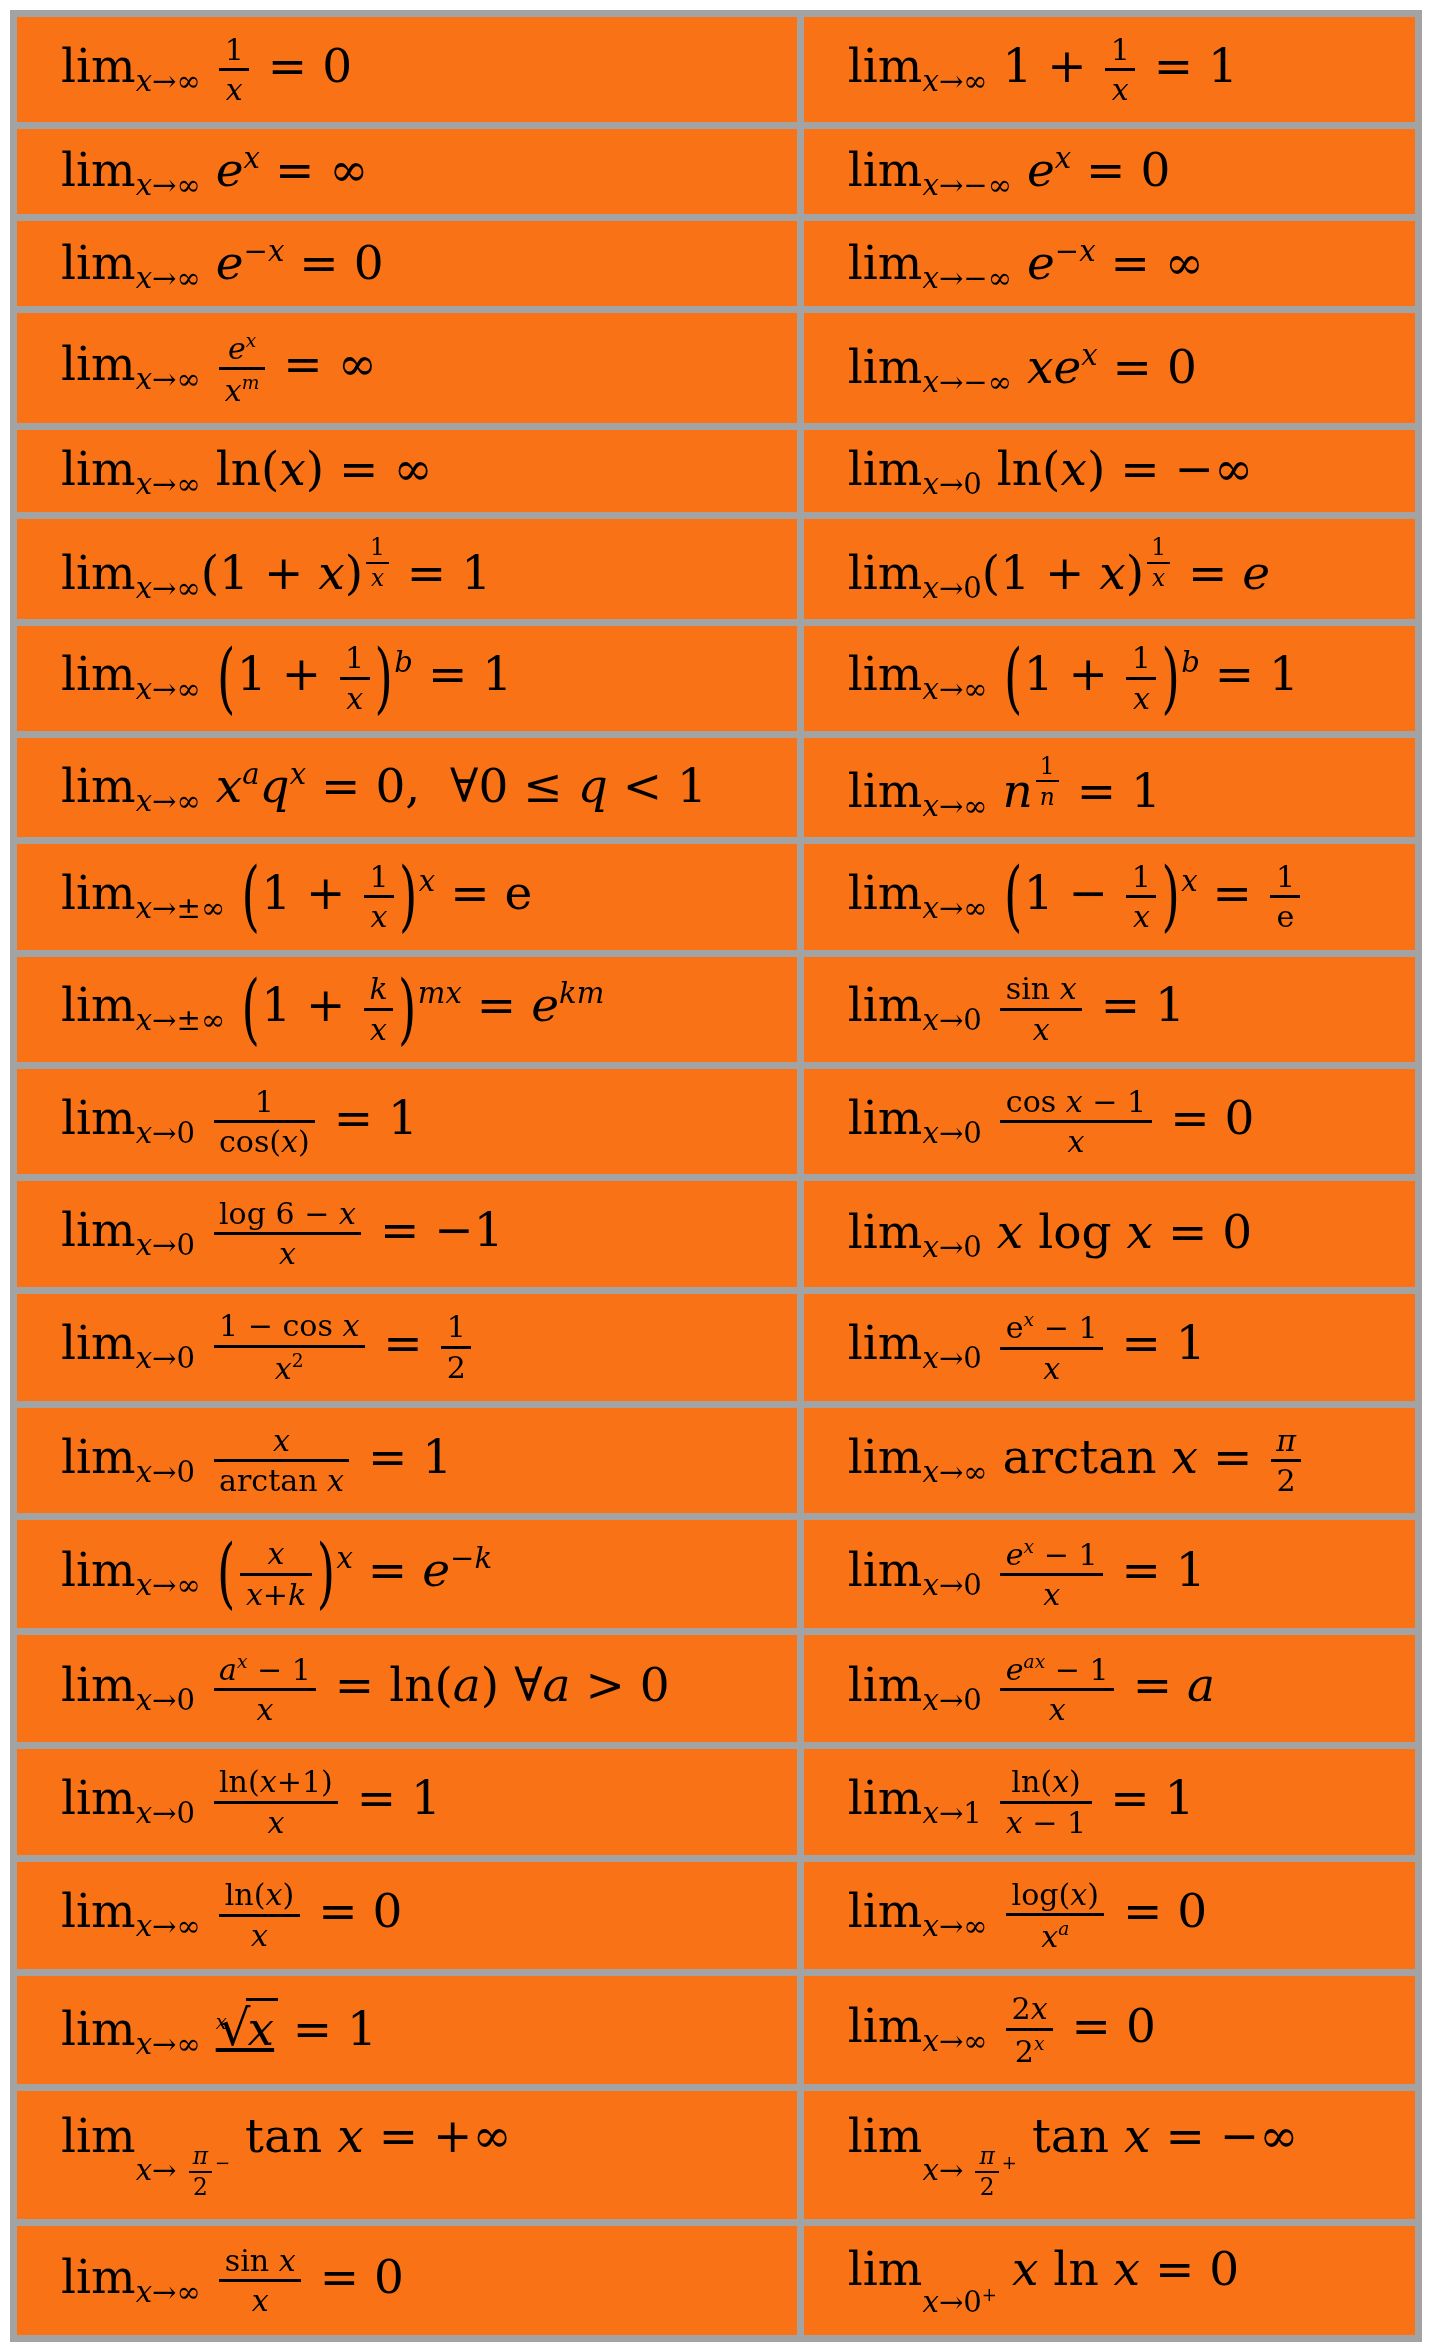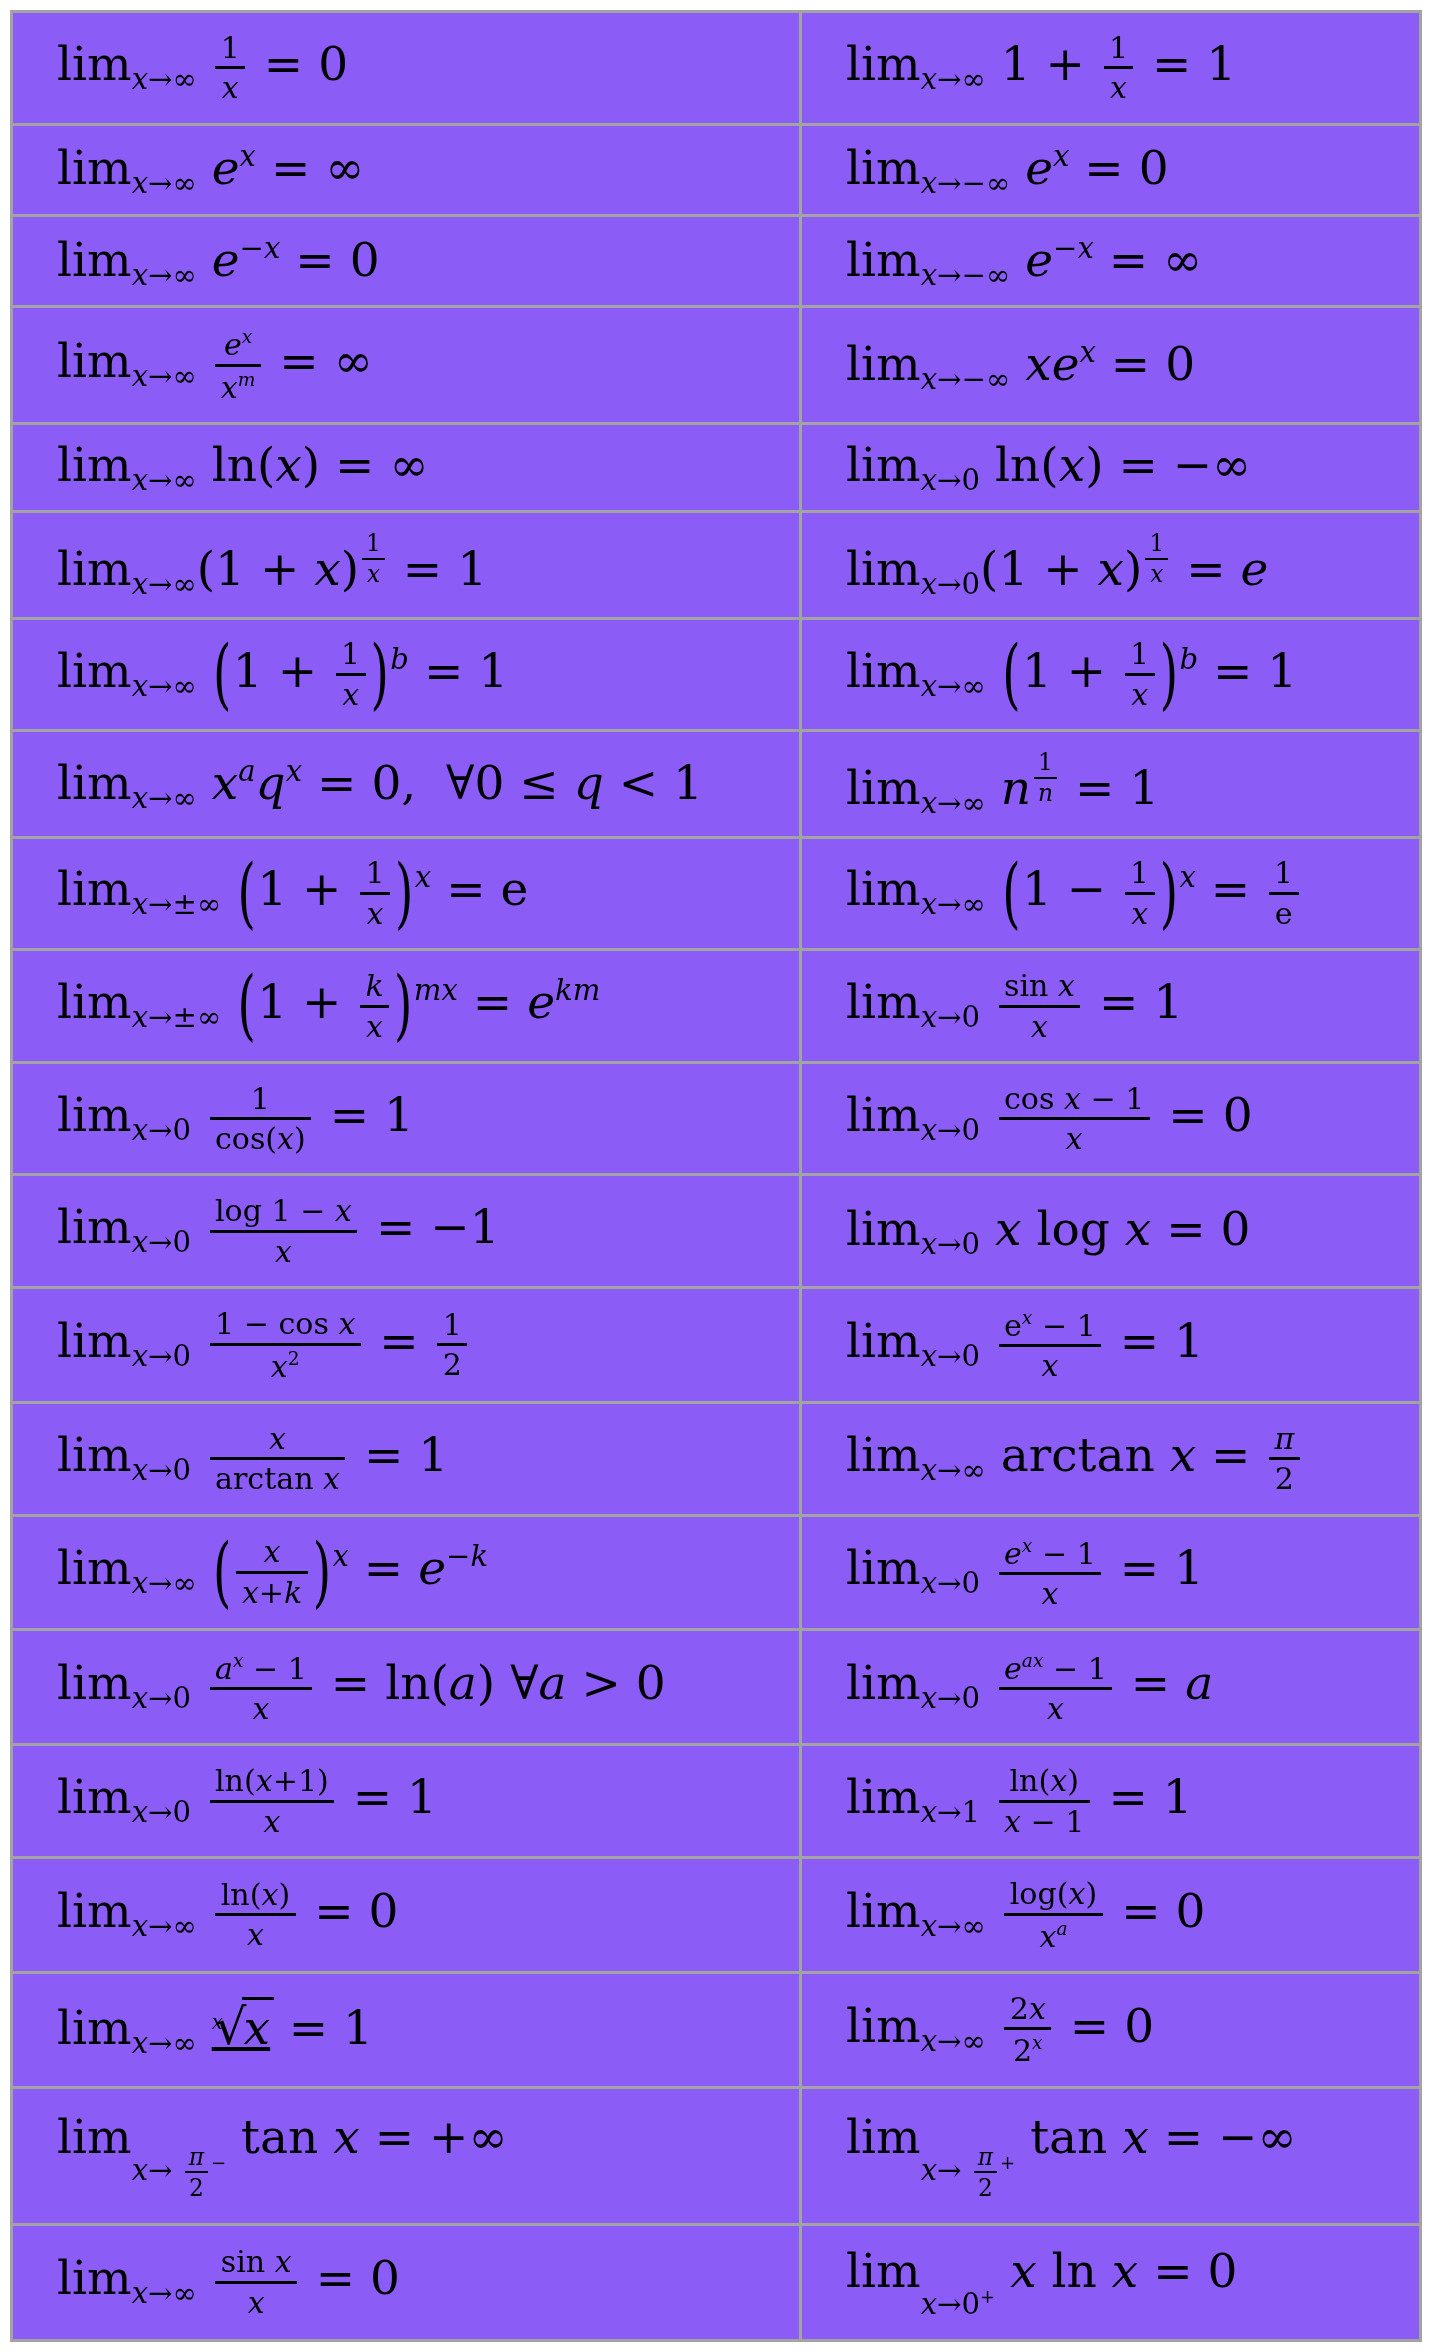--- a/index.html
+++ b/index.html
@@ -1,18 +1,18 @@
 <!DOCTYPE html>
 <html><head>
 <meta charset="utf-8">
 <style>
   html,body{margin:0;padding:0;background:#ffffff;}
   .page{width:1432px;height:2352px;box-sizing:border-box;padding:10px;background:#ffffff;}
   table.limits{border-collapse:collapse;width:100%;height:100%;table-layout:fixed;border:2px solid #000;}
-  table.limits td{border:3px solid #a3a3a3;vertical-align:middle;padding:0 6px 0 44px;background:#8b5cf6;overflow:hidden;}
+  table.limits td{border:7px solid #a3a3a3;vertical-align:middle;padding:0 6px 0 44px;background:#f97316;overflow:hidden;}
   .formula{font-family:"DejaVu Serif","Liberation Serif",serif;font-size:47px;color:#000;white-space:nowrap;line-height:1.1;}
   .rm{font-style:normal;}
   .mi{font-style:italic;}
   .msub{font-size:62%;vertical-align:-0.3em;}
   .msub.deep{vertical-align:-0.95em;}
   .msup{font-size:62%;vertical-align:0.62em;}
   .mfrac{display:inline-block;text-align:center;vertical-align:middle;font-size:64%;line-height:1.05;margin:0 0.12em;}
   .mfrac .num{display:block;border-bottom:3px solid #000;padding:0.02em 0.18em 0.1em;}
   .mfrac .den{display:block;padding:0.1em 0.18em 0.02em;}
   .msup .mfrac,.msub .mfrac{font-size:80%;}
@@ -71,21 +71,21 @@
         </tr>
         <tr>
           <td><span class="formula"><span class="rm">lim</span><span class="msub"><span class="mi">x</span><span class="rm">→±∞</span></span><span class="rm"> </span><span class="bigp rm">(</span><span class="rm">1 + </span><span class="mfrac"><span class="num"><span class="mi">k</span></span><span class="den"><span class="mi">x</span></span></span><span class="bigp rm">)</span><span class="msup"><span class="mi">mx</span></span><span class="rm"> = </span><span class="mi">e</span><span class="msup"><span class="mi">km</span></span></span></td>
           <td><span class="formula"><span class="rm">lim</span><span class="msub"><span class="mi">x</span><span class="rm">→0</span></span><span class="rm"> </span><span class="mfrac"><span class="num"><span class="rm">sin </span><span class="mi">x</span></span><span class="den"><span class="mi">x</span></span></span><span class="rm"> = 1</span></span></td>
         </tr>
         <tr>
           <td><span class="formula"><span class="rm">lim</span><span class="msub"><span class="mi">x</span><span class="rm">→0</span></span><span class="rm"> </span><span class="mfrac"><span class="num"><span class="rm">1</span></span><span class="den"><span class="rm">cos(</span><span class="mi">x</span><span class="rm">)</span></span></span><span class="rm"> = 1</span></span></td>
           <td><span class="formula"><span class="rm">lim</span><span class="msub"><span class="mi">x</span><span class="rm">→0</span></span><span class="rm"> </span><span class="mfrac"><span class="num"><span class="rm">cos </span><span class="mi">x</span><span class="rm"> − 1</span></span><span class="den"><span class="mi">x</span></span></span><span class="rm"> = 0</span></span></td>
         </tr>
         <tr>
-          <td><span class="formula"><span class="rm">lim</span><span class="msub"><span class="mi">x</span><span class="rm">→0</span></span><span class="rm"> </span><span class="mfrac"><span class="num"><span class="rm">log 1 − </span><span class="mi">x</span></span><span class="den"><span class="mi">x</span></span></span><span class="rm"> = −1</span></span></td>
+          <td><span class="formula"><span class="rm">lim</span><span class="msub"><span class="mi">x</span><span class="rm">→0</span></span><span class="rm"> </span><span class="mfrac"><span class="num"><span class="rm">log 6 − </span><span class="mi">x</span></span><span class="den"><span class="mi">x</span></span></span><span class="rm"> = −1</span></span></td>
           <td><span class="formula"><span class="rm">lim</span><span class="msub"><span class="mi">x</span><span class="rm">→0</span></span><span class="rm"> </span><span class="mi">x</span><span class="rm"> log </span><span class="mi">x</span><span class="rm"> = 0</span></span></td>
         </tr>
         <tr>
           <td><span class="formula"><span class="rm">lim</span><span class="msub"><span class="mi">x</span><span class="rm">→0</span></span><span class="rm"> </span><span class="mfrac"><span class="num"><span class="rm">1 − cos </span><span class="mi">x</span></span><span class="den"><span class="mi">x</span><span class="msup"><span class="rm">2</span></span></span></span><span class="rm"> = </span><span class="mfrac"><span class="num"><span class="rm">1</span></span><span class="den"><span class="rm">2</span></span></span></span></td>
           <td><span class="formula"><span class="rm">lim</span><span class="msub"><span class="mi">x</span><span class="rm">→0</span></span><span class="rm"> </span><span class="mfrac"><span class="num"><span class="rm">e</span><span class="msup"><span class="mi">x</span></span><span class="rm"> − 1</span></span><span class="den"><span class="mi">x</span></span></span><span class="rm"> = 1</span></span></td>
         </tr>
         <tr>
           <td><span class="formula"><span class="rm">lim</span><span class="msub"><span class="mi">x</span><span class="rm">→0</span></span><span class="rm"> </span><span class="mfrac"><span class="num"><span class="mi">x</span></span><span class="den"><span class="rm">arctan </span><span class="mi">x</span></span></span><span class="rm"> = 1</span></span></td>
           <td><span class="formula"><span class="rm">lim</span><span class="msub"><span class="mi">x</span><span class="rm">→∞</span></span><span class="rm"> arctan </span><span class="mi">x</span><span class="rm"> = </span><span class="mfrac"><span class="num"><span class="mi">π</span></span><span class="den"><span class="rm">2</span></span></span></span></td>
         </tr>

